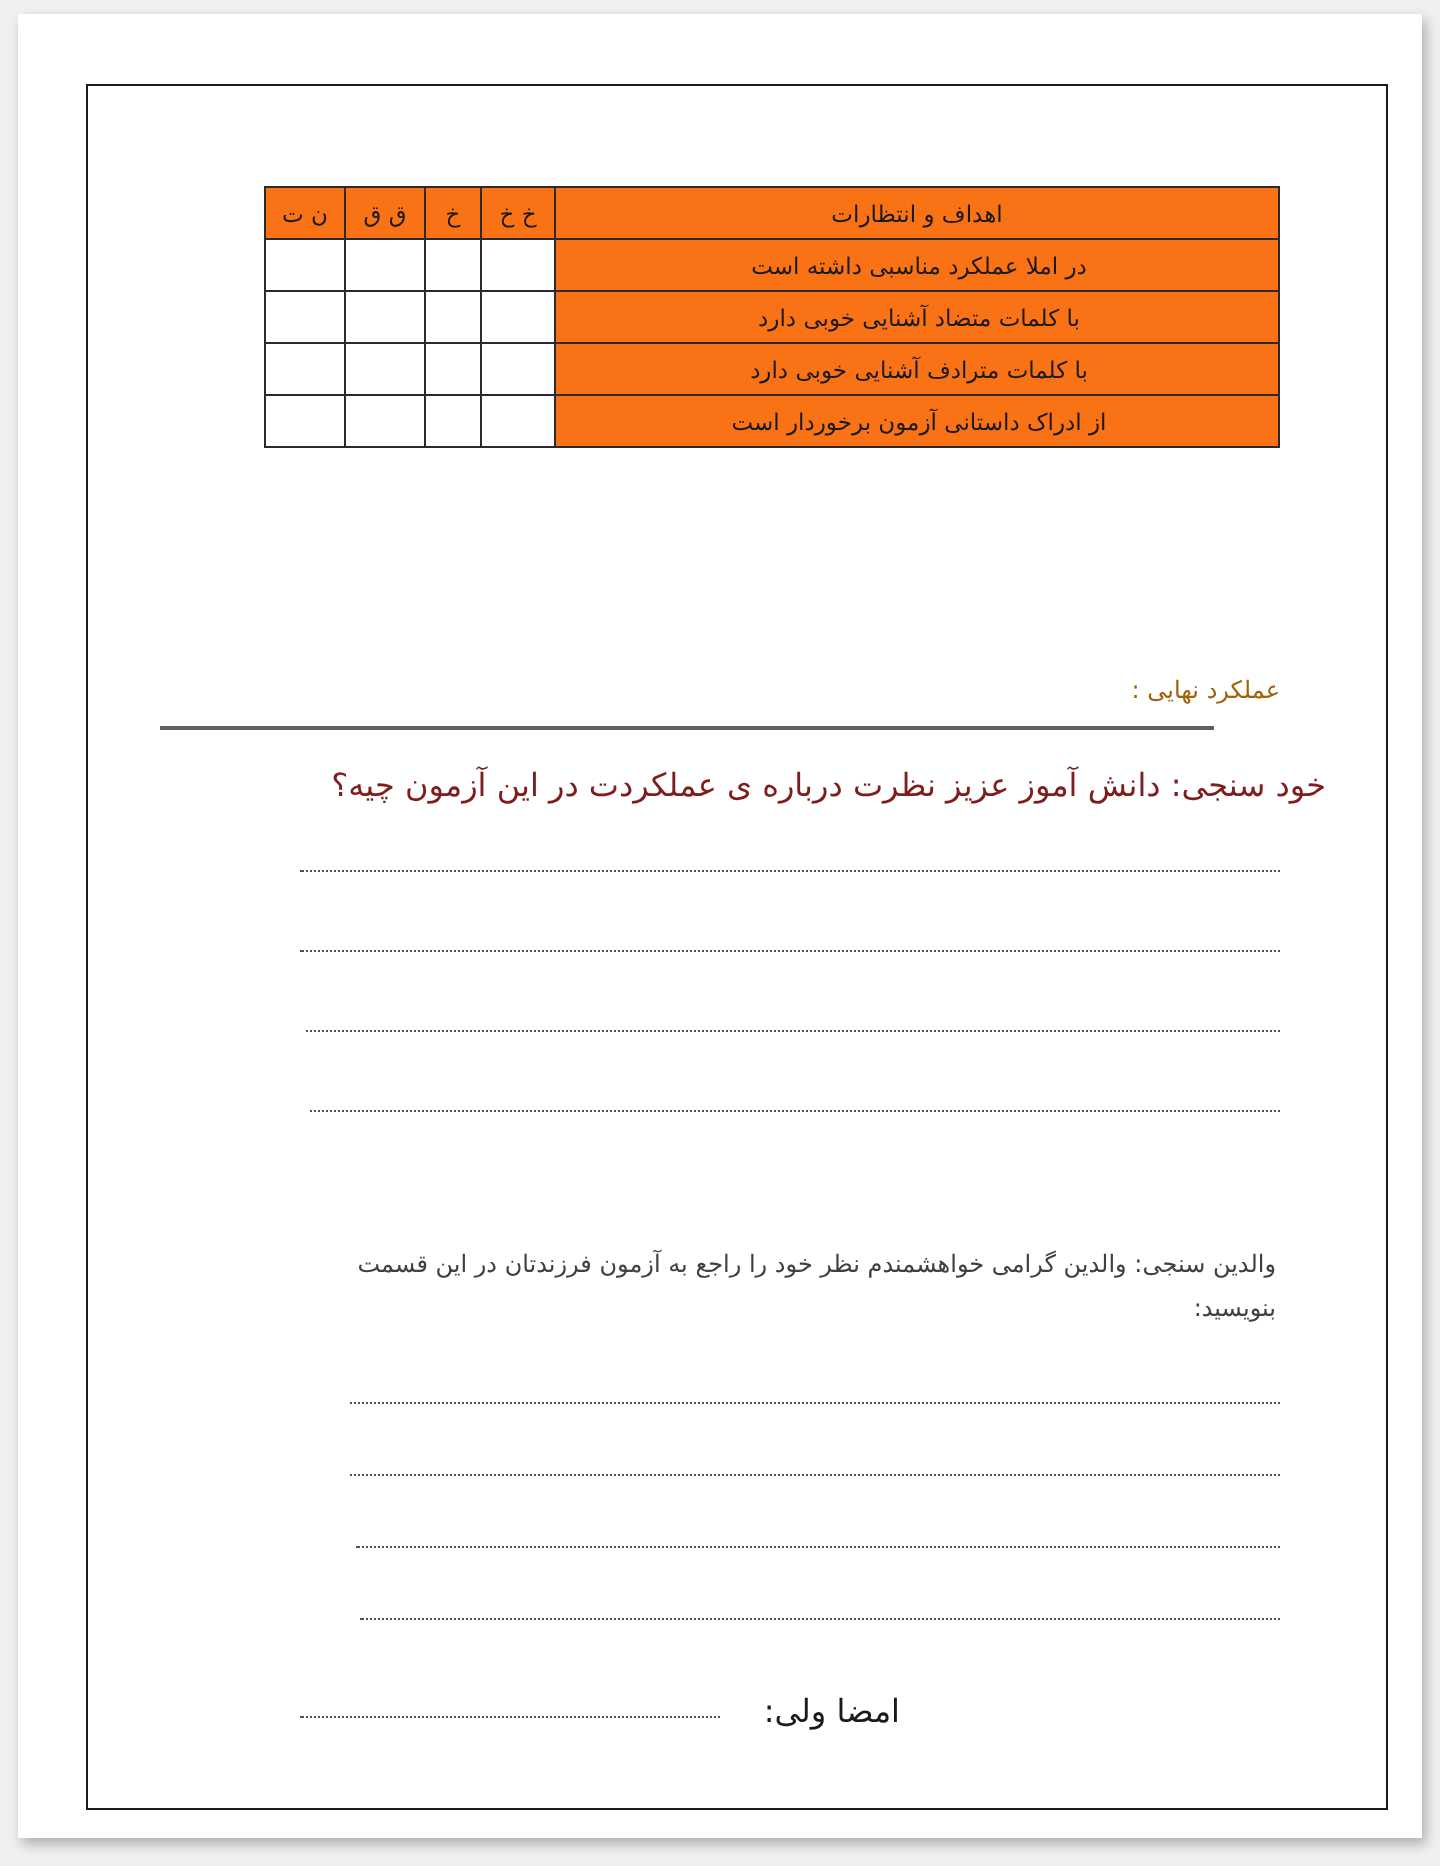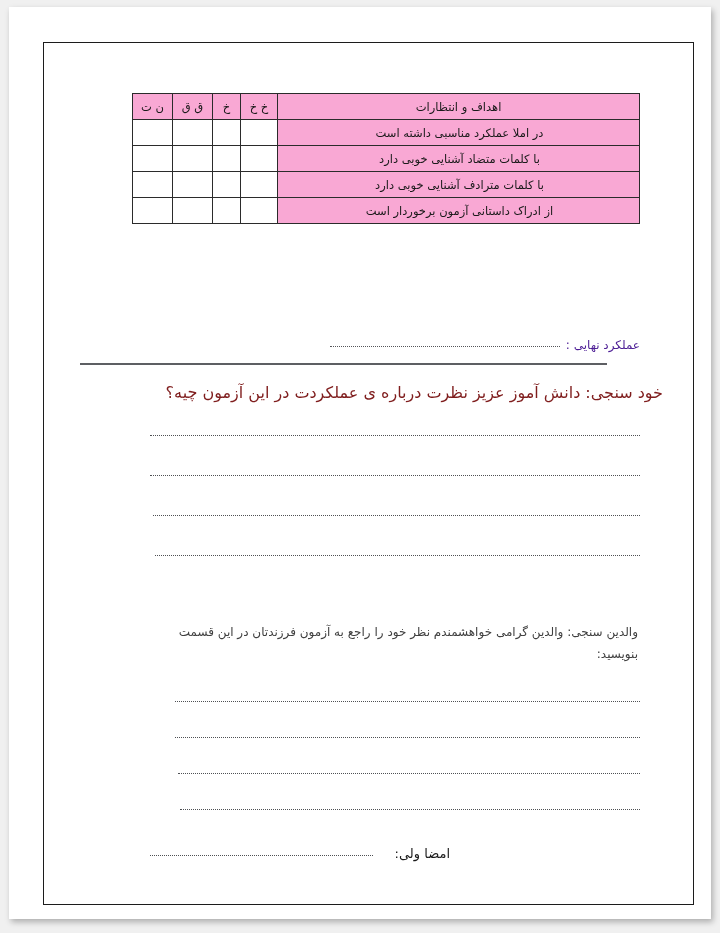--- a/index.html
+++ b/index.html
@@ -62,21 +62,21 @@
   }
   table.assessment td,
   table.assessment th {
     border: 1px solid #2b2b2b;
     height: 25px;
     padding: 0 6px;
     font-size: 11.5px;
     color: #1a1a1a;
     font-weight: normal;
     vertical-align: middle;
-    background: #f9a8d4;
+    background: #f97316;
   }
   table.assessment th.goal-head,
   table.assessment td.goal-cell {
   }
   table.assessment td.goal-cell {
     text-align: center;
     padding-left: 8px;
     font-size: 11.5px;
     letter-spacing: 0.1px;
   }
@@ -93,25 +93,25 @@
   col.c-m3 { width: 40px; }
   col.c-m4 { width: 40px; }
 
   
   .final-row {
     position: absolute;
     right: 53px;
     top: 295px;
     width: 527px;
     display: flex;
-    flex-direction: row;
+    flex-direction: column;
     align-items: baseline;
     justify-content: flex-start;
     font-size: 12px;
-    color: #4c1d95;
+    color: #a16207;
   }
   .final-label {
     white-space: nowrap;
     font-size: 12px;
   }
   .final-dots {
     flex: 0 0 230px;
     margin-right: 6px;
     border-bottom: 1.5px dotted #55565a;
     height: 10px;
@@ -180,21 +180,21 @@
   .sign-row {
     position: absolute;
     right: 53px;
     top: 803px;
     width: 490px;
     display: flex;
     flex-direction: row;
     align-items: baseline;
   }
   .sign-label {
-    font-size: 13px;
+    font-size: 16px;
     color: #1a1a1a;
     white-space: nowrap;
     margin-right: 190px;
   }
   .sign-dots {
     flex: 1 1 auto;
     border-bottom: 1.6px dotted #4e5054;
     height: 9px;
     margin-right: 22px;
     position: relative;

